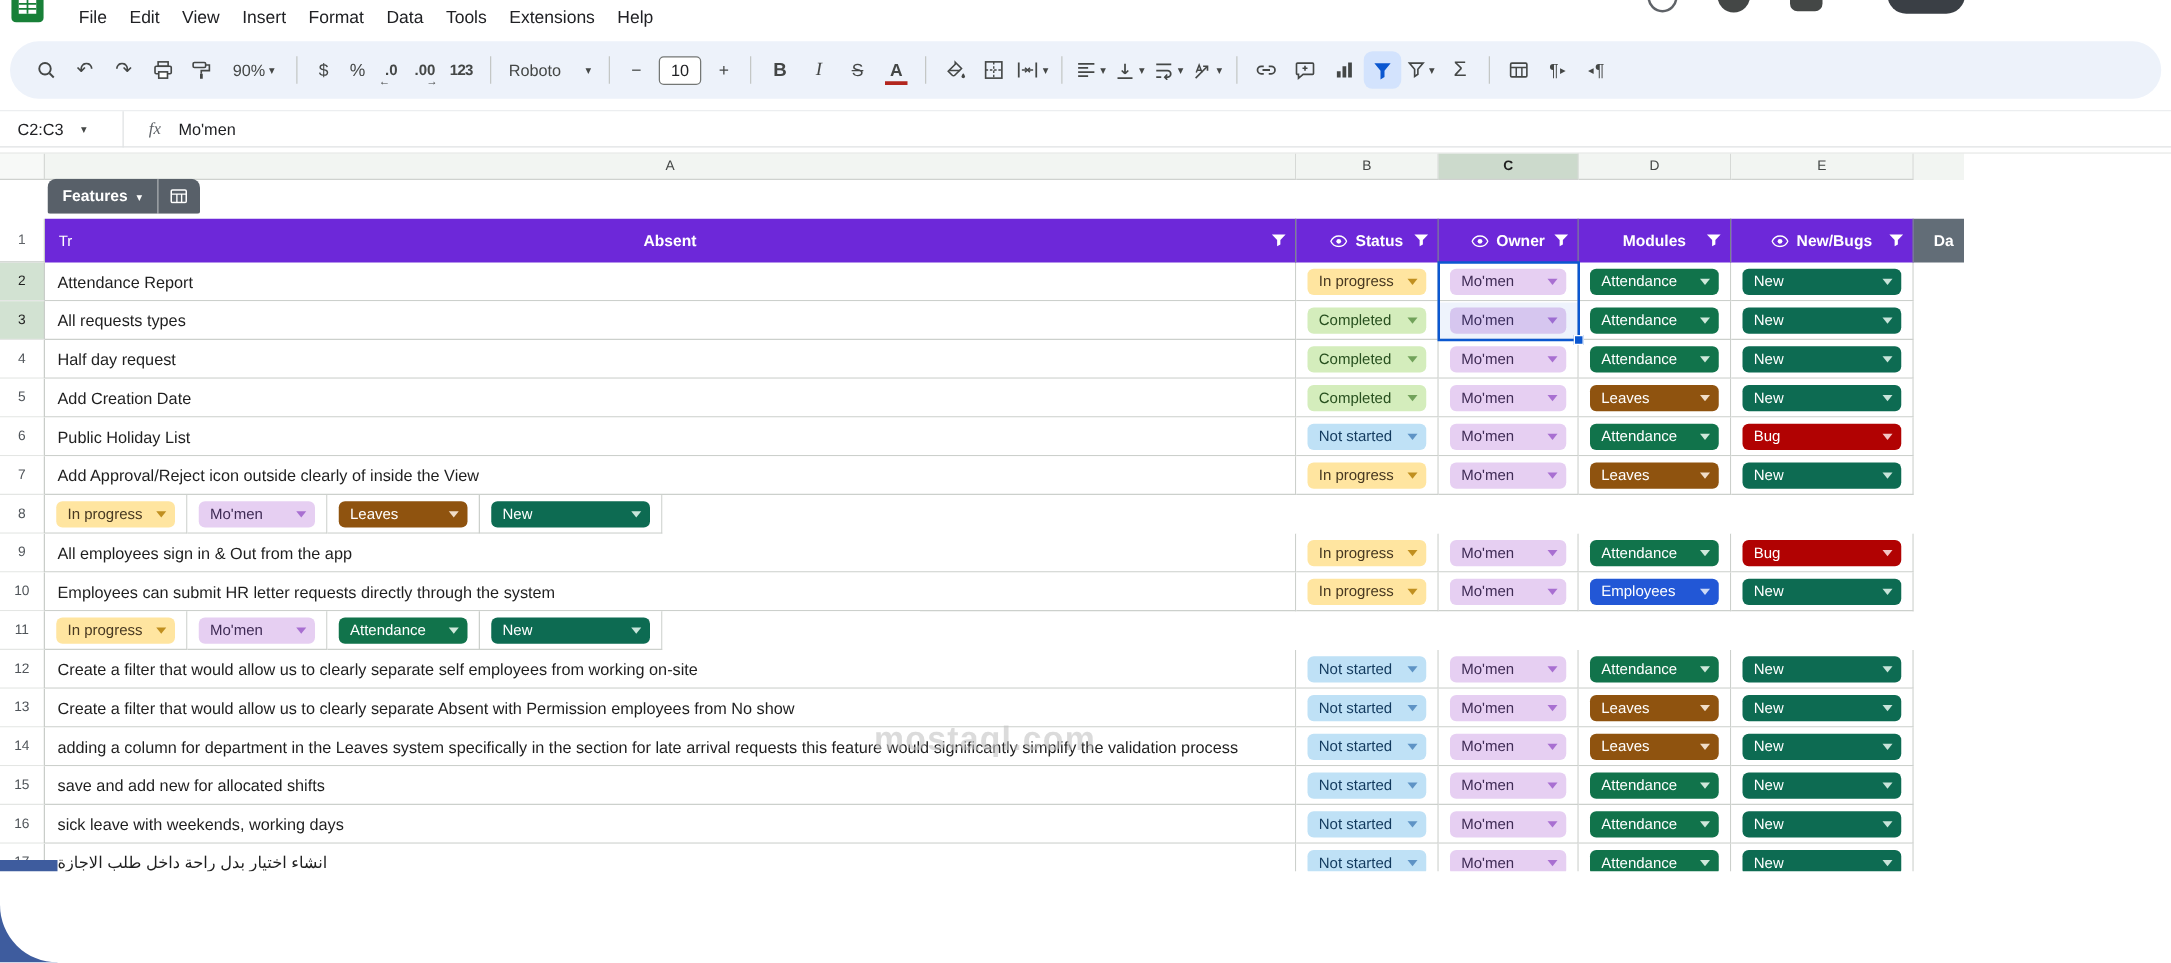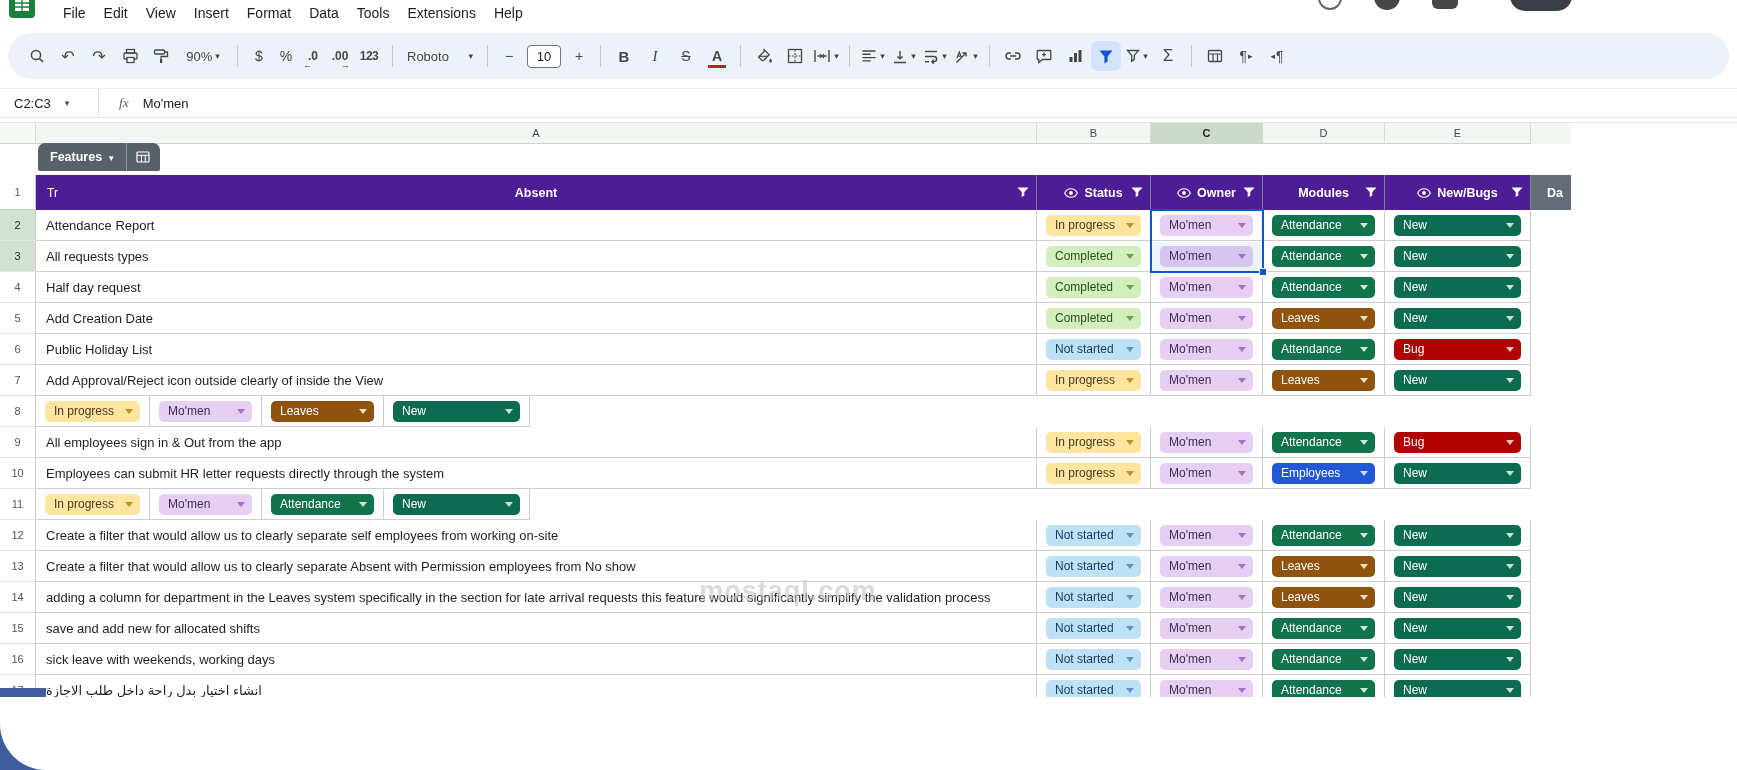--- a/index.html
+++ b/index.html
@@ -71,21 +71,21 @@
   .features-band{height:32px;background:#fff;display:flex;align-items:flex-start;padding-left:38px}
   .table-chip-wrap{display:flex;height:28px;border-radius:7px 7px 2px 2px;overflow:hidden}
   .table-chip{background:#586069;color:#fff;display:flex;align-items:center;gap:7px;padding:0 12px;
     font-size:12.5px;font-weight:700}
   .table-chip .caret::after{color:#fff}
   .table-chip-btn{background:#586069;border-left:1px solid rgba(255,255,255,.35);width:34px;
     display:flex;align-items:center;justify-content:center}
 
   .thead{display:flex;height:35px}
   .th{position:relative;display:flex;align-items:center;justify-content:center;gap:6px;color:#fff;
-    font-size:12.5px;font-weight:700;background:#4c1d95;border-right:1px solid #79828b;height:35px}
+    font-size:12.5px;font-weight:700;background:#6d28d9;border-right:1px solid #79828b;height:35px}
   .th .h-left{position:absolute;left:11px;font-weight:400;font-size:12px}
   .th .h-funnel{position:absolute;right:7px;top:12px}
   .th-num{background:#fff;color:#5f6368;font-weight:400;font-size:11px;border-right:1px solid #c9cdc9;
     border-bottom:1px solid #c9cdc9;display:flex;align-items:center;justify-content:center}
   .th-f{background:linear-gradient(90deg,#626d77 0 40px,#fff 40px);justify-content:flex-start;
     padding-left:16px;border-right:none}
 
   .sheet-row{display:flex;height:31px}
   .cell{height:31px;display:flex;align-items:center;background:#fff;
     border-right:1px solid #ccd0cc;border-bottom:1px solid #ccd0cc;overflow:hidden}

